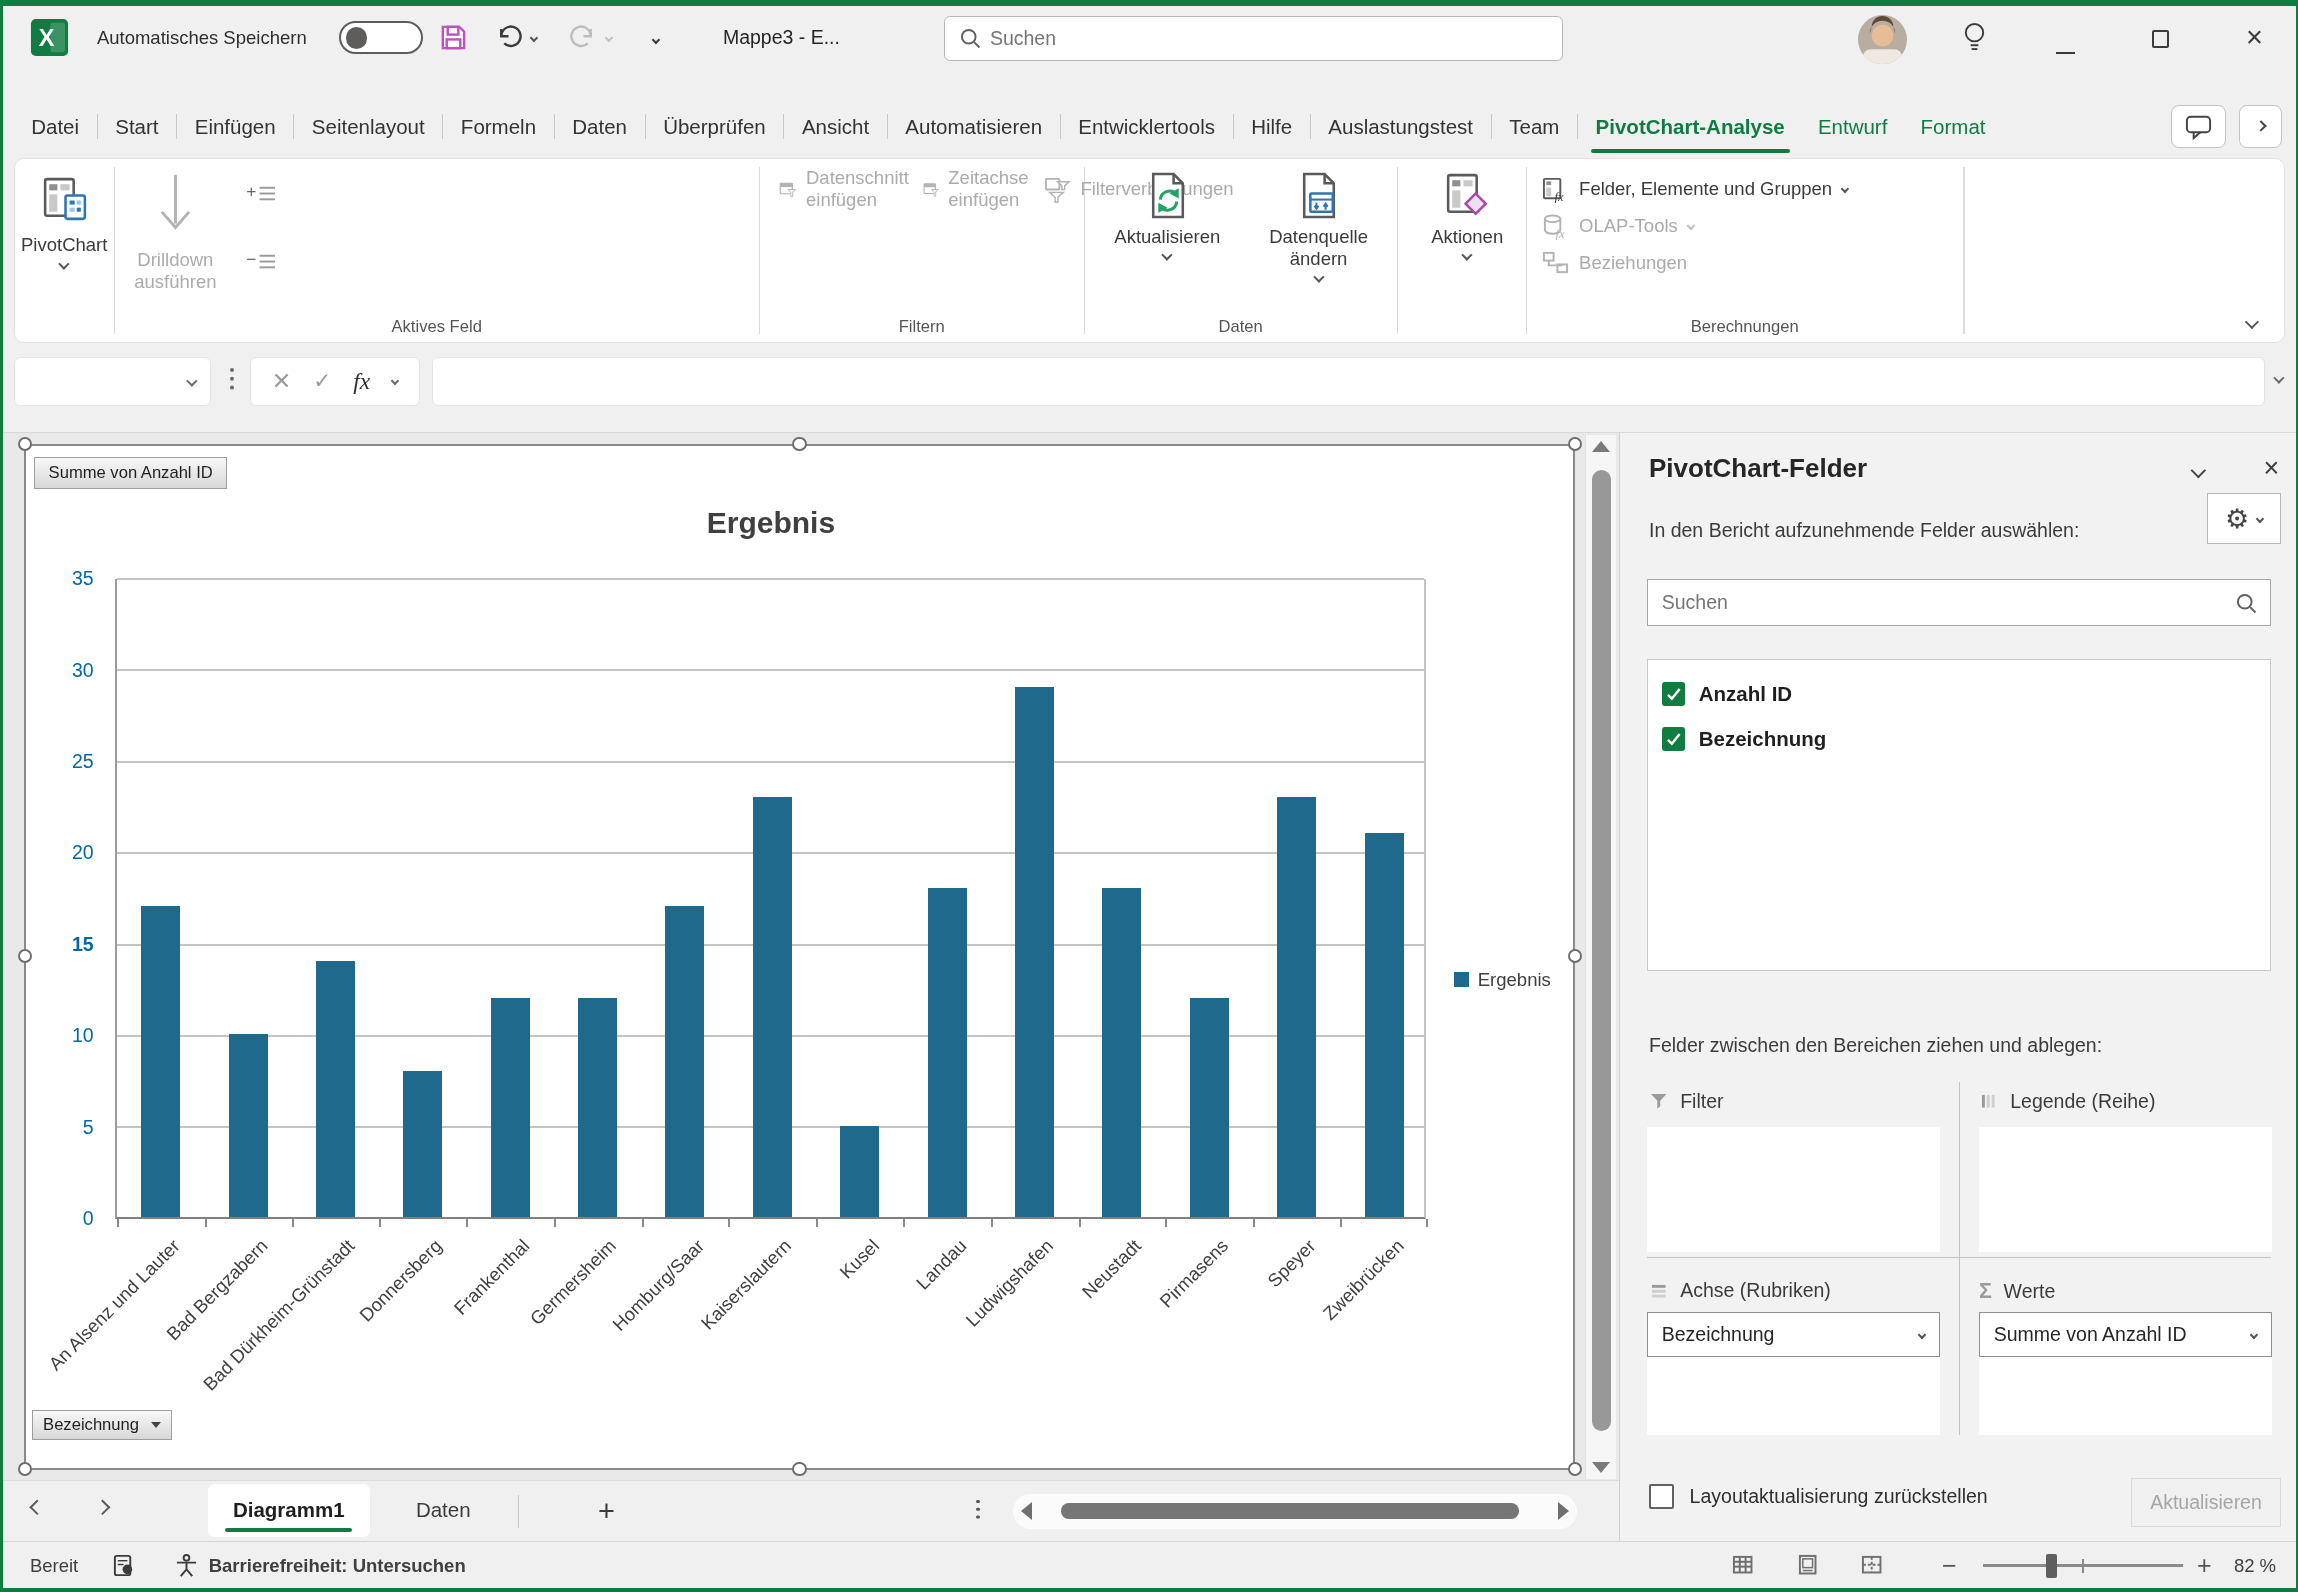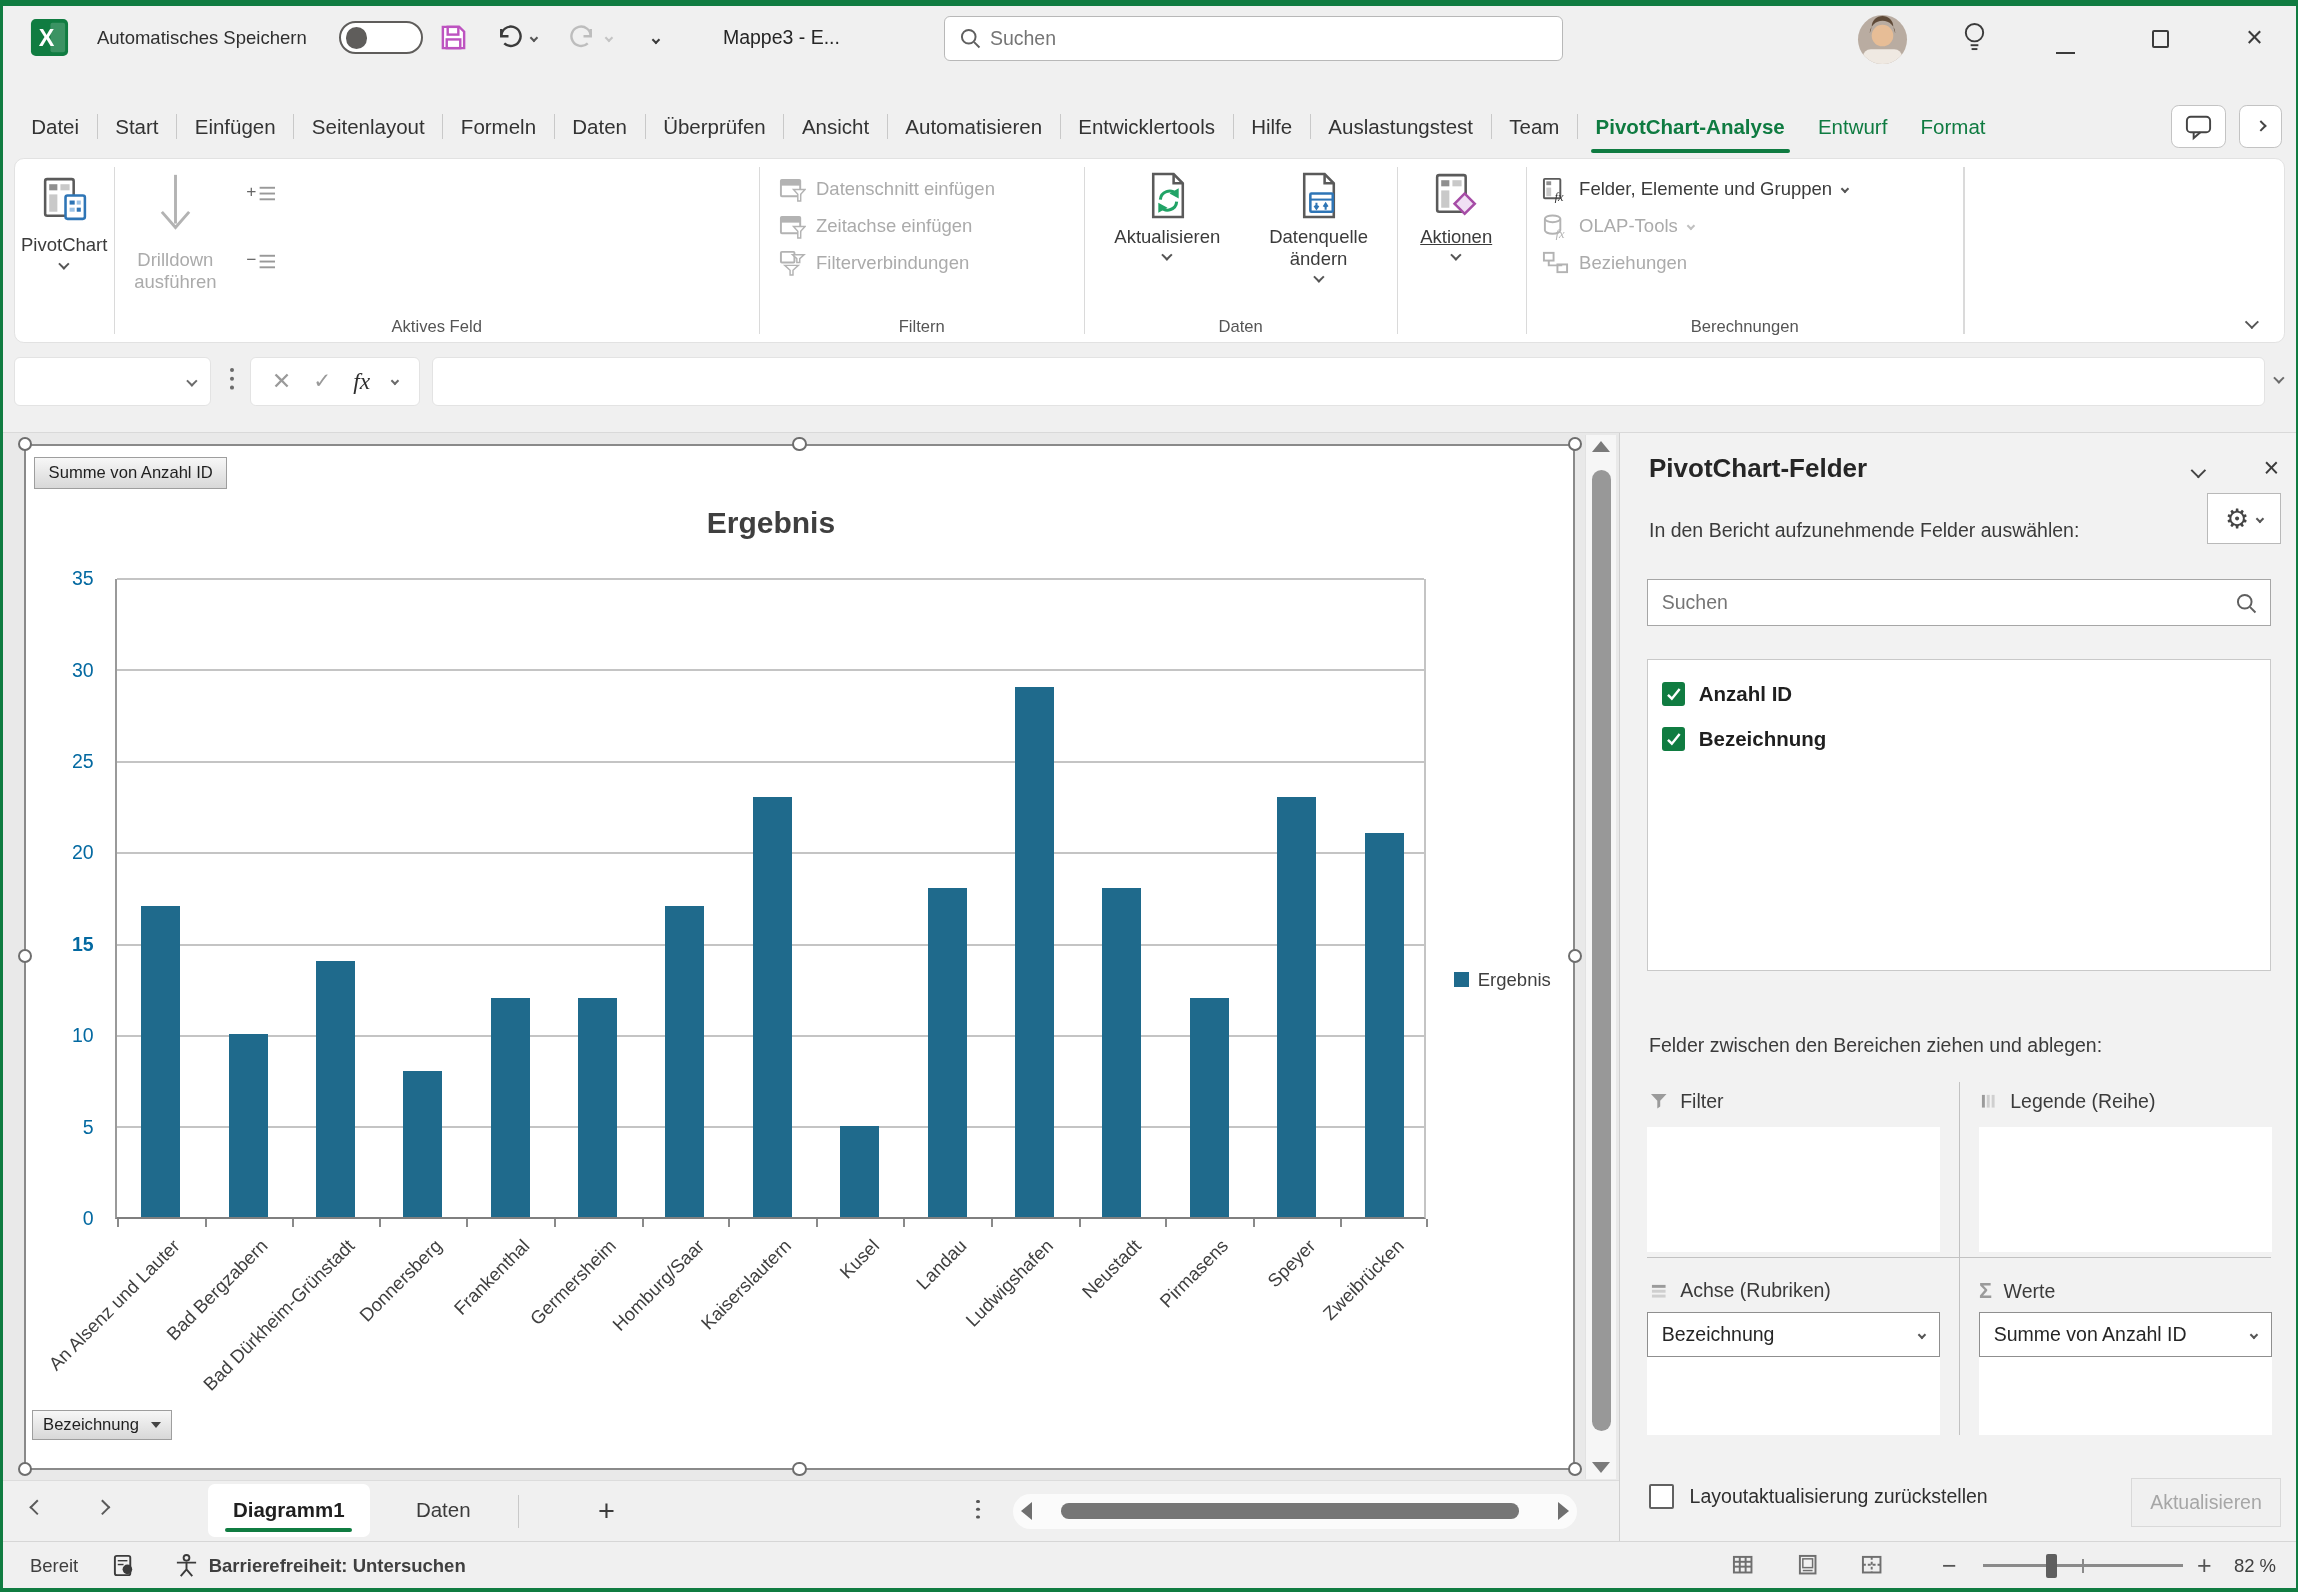--- a/index.html
+++ b/index.html
@@ -67,24 +67,24 @@
        border-bottom:2px solid currentColor;}
   .chv.down{transform:rotate(45deg);}
   .chv.left{transform:rotate(135deg);}
   .chv.right{transform:rotate(-45deg);}
   .chv.sm{width:5.9px;height:5.9px;}
   .g-pivotchart{width:99px;display:flex;justify-content:center;}
   .g-aktives{width:644px;display:flex;gap:21.5px;padding-left:11.7px;}
   .col-af{width:185px;display:flex;flex-direction:column;gap:6.8px;}
   .af-label{font-size:18.5px;color:#ababab;}
   .af-input{width:168px;height:35px;background:#f3f3f3;border:1px solid #dcdcdc;border-radius:3.9px;}
-  .g-filtern{width:324px;display:flex;flex-direction:column;justify-content:flex-start;
+  .g-filtern{width:324px;display:flex;flex-direction:row;justify-content:flex-start;
              padding:13.7px 0 25px 19.5px;gap:3.9px;}
   .g-daten{width:312px;display:flex;justify-content:center;gap:9.8px;}
-  .g-aktionen{width:128px;display:flex;justify-content:flex-start;text-decoration:underline;}
+  .g-aktionen{width:128px;display:flex;justify-content:flex-end;}
   .g-berechnungen{width:436px;display:flex;flex-direction:column;padding:13.7px 0 25px 15.6px;gap:3.9px;}
   .g-einblenden{width:180px;display:flex;justify-content:center;}
   .g-tail{flex:1;position:relative;}
   .ribbon-collapse{position:absolute;right:27px;bottom:11.7px;color:#555;}
   .plusminus{display:flex;flex-direction:column;gap:39px;padding-top:13.7px;}
 
   
   .fbar{position:absolute;top:343px;left:2.9px;right:2.9px;height:90px;background:#f0f0f0;
         border-bottom:1px solid #d9d9d9;}
   .fbar>*{position:absolute;}

